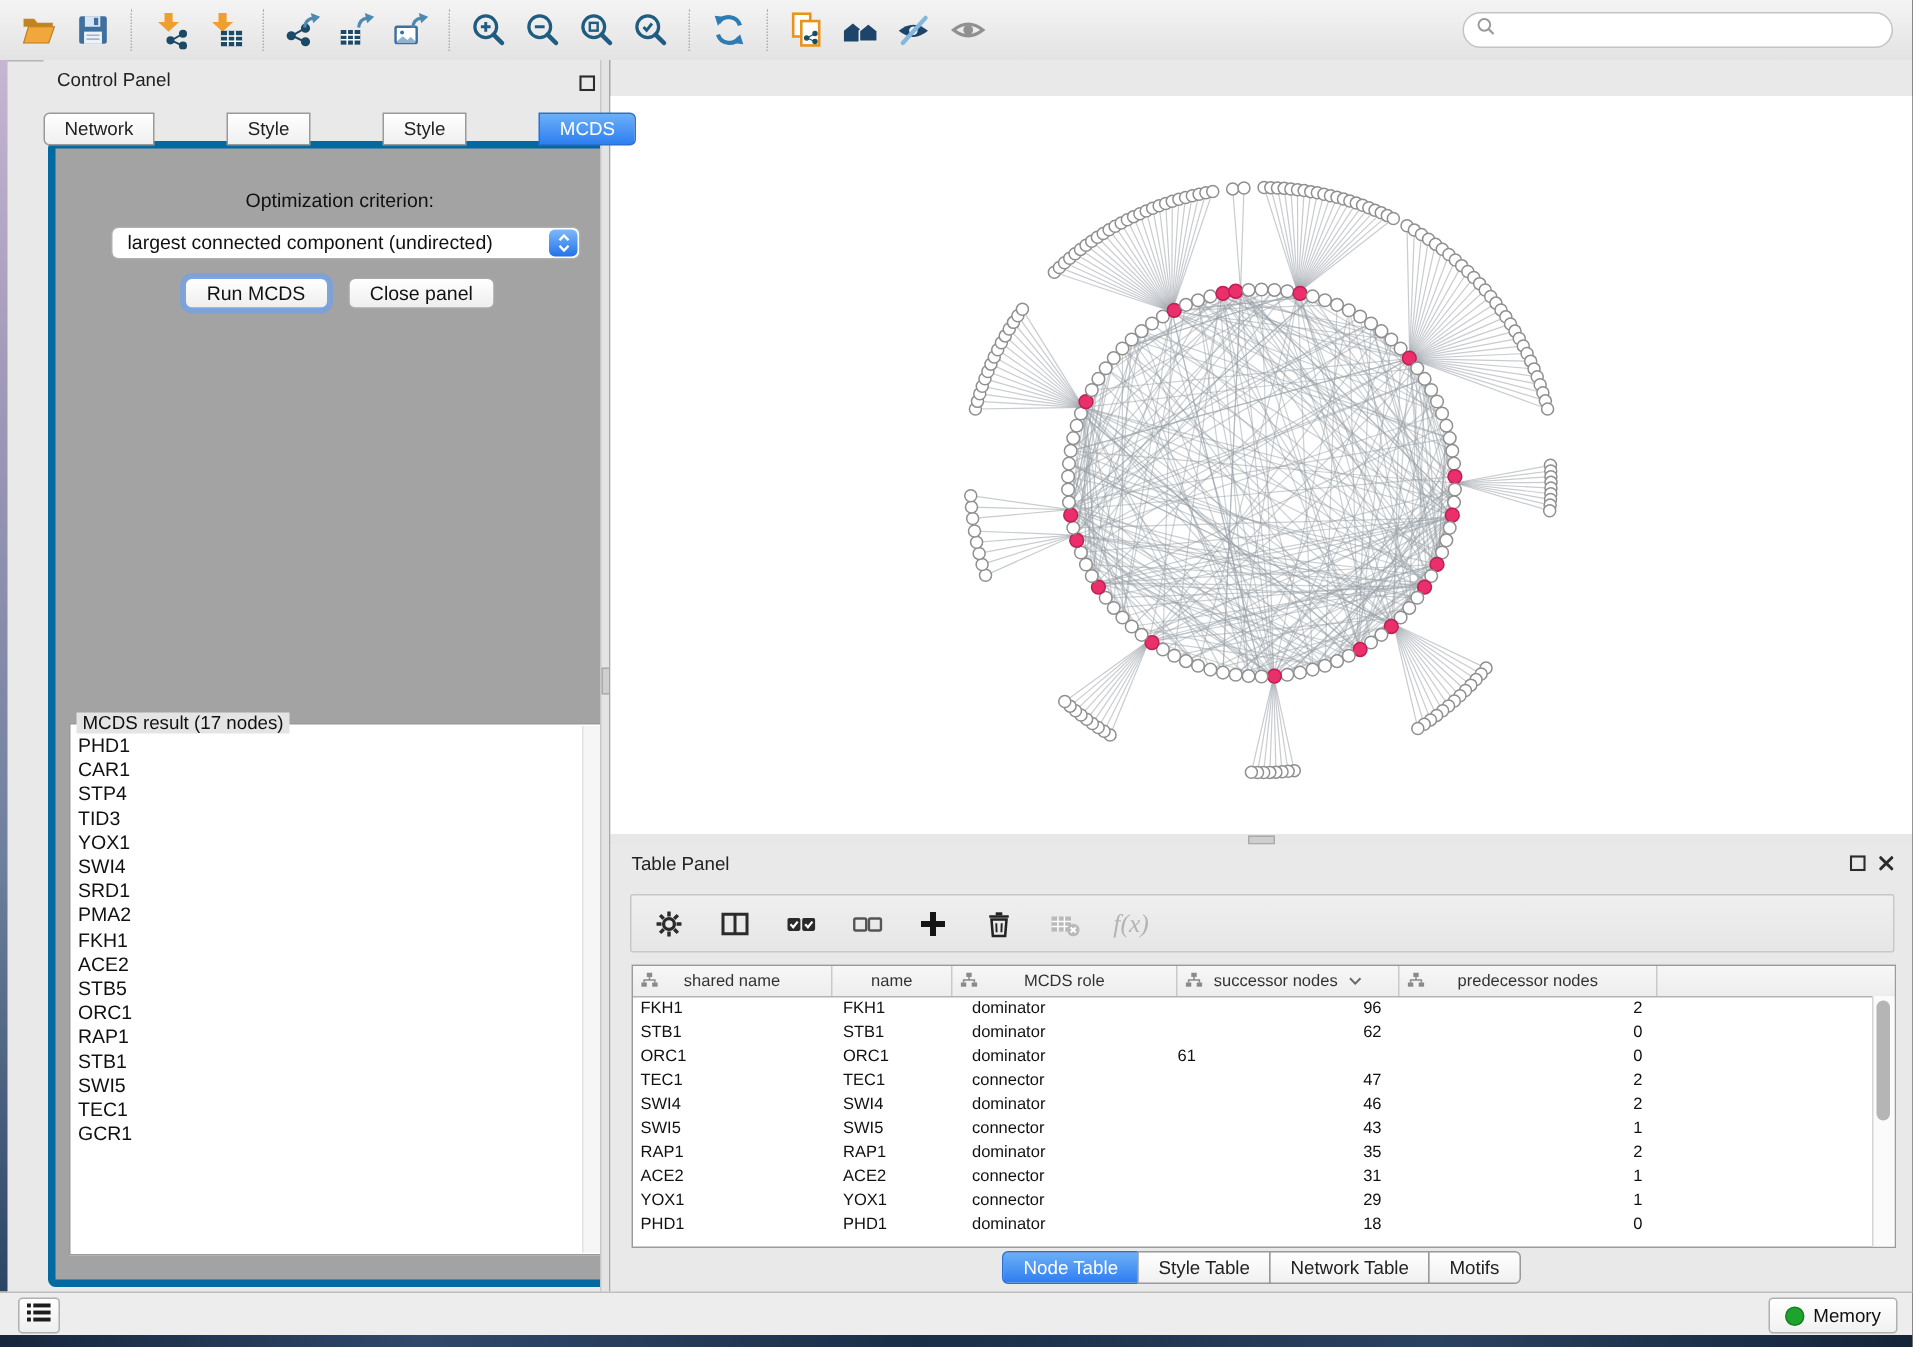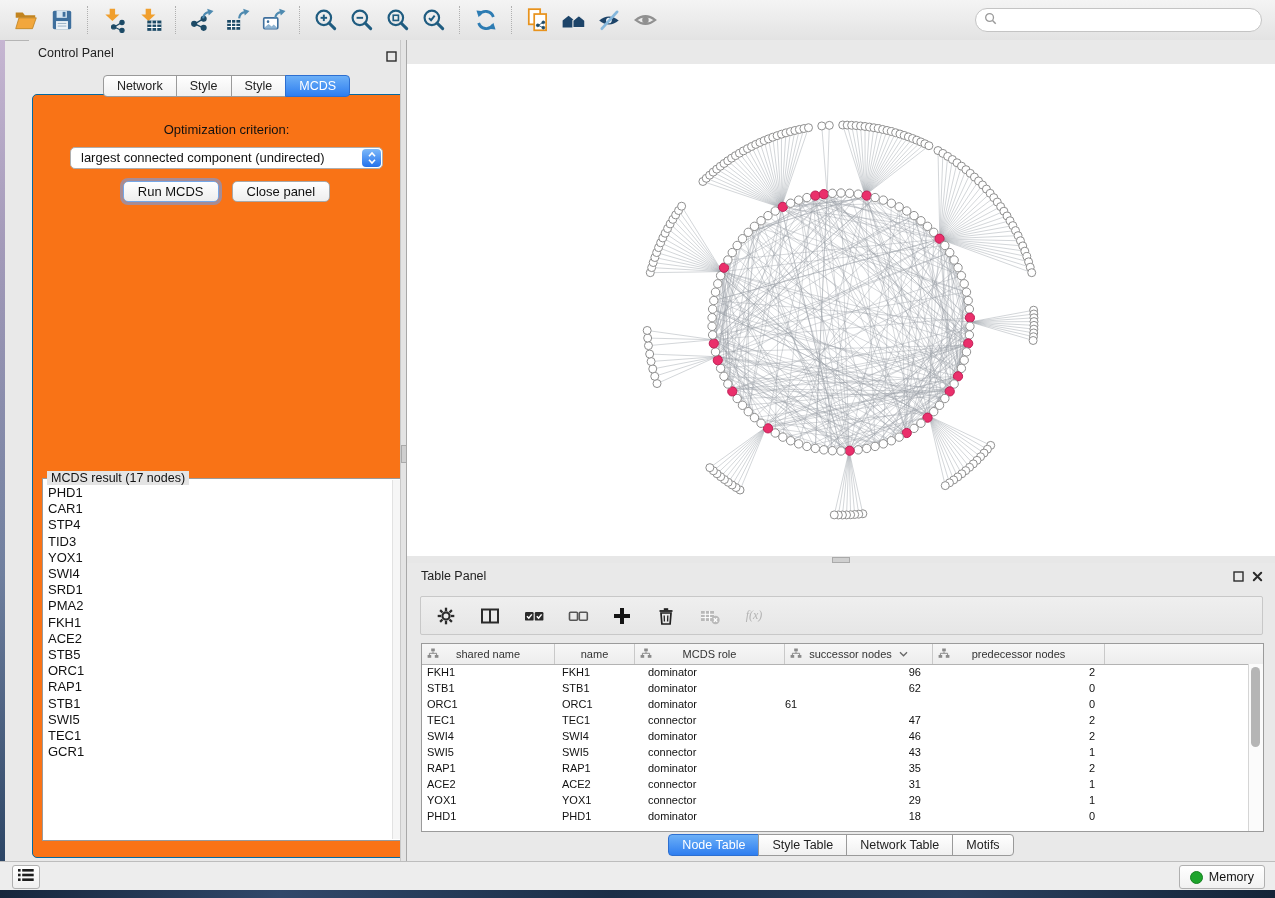--- a/index.html
+++ b/index.html
@@ -23,23 +23,23 @@
   
   #control-panel{top:40px;left:5px;width:395px;bottom:36px;background:#e9e9e9;margin-left:24px;}
   .panel-head{position:absolute;top:6px;left:9px;font-size:12.5px;color:#222;}
   .win-btns{position:absolute;top:8px;display:flex;gap:8px;align-items:center;}
   #cp-btns{right:8px;} #tp-btns{right:12px;top:5px;}
   .seg-tab{height:20px;line-height:20px;padding:0 13px;background:linear-gradient(#ffffff,#f0f0f0);
            border:1px solid #9a9a9a;margin-left:-1px;font-size:12.5px;color:#222;}
   .seg-tab:first-child{border-radius:4px 0 0 4px;margin-left:0;}
   .seg-tab:last-child{border-radius:0 4px 4px 0;}
   .seg-tab.active{background:linear-gradient(#6cb0f7,#2e7ef0);border-color:#2d6fd0;color:#fff;}
-  #cp-tabs{position:absolute;top:35px;left:0;right:0;display:flex;justify-content:center;z-index:2;}
-  #cp-pane{position:absolute;left:3px;right:3px;top:54px;bottom:4px;background:#f97316;
-           border:1px solid #0369a1;border-radius:5px;}
+  #cp-tabs{position:absolute;top:35px;left:0;right:0;display:flex;justify-content:space-between;z-index:2;}
+  #cp-pane{position:absolute;left:3px;right:3px;top:54px;bottom:4px;background:#a3a3a3;
+           border:5px solid #0369a1;border-radius:5px;}
   #crit-label{position:absolute;top:27px;width:100%;text-align:center;font-size:13px;color:#111;}
   #dropdown{position:absolute;top:52px;left:37px;width:313px;height:22px;background:#fff;
             border:1px solid #aeaeae;border-radius:5px;box-sizing:border-box;}
   #dropdown .dd-text{position:absolute;left:10px;top:0;line-height:20px;font-size:13px;color:#111;}
   #dropdown .dd-step{position:absolute;right:1px;top:1px;bottom:1px;width:19px;border-radius:4px;
             background:linear-gradient(#7db9f9,#2372ec);display:flex;align-items:center;justify-content:center;}
   #cp-buttons{position:absolute;top:86px;width:100%;display:flex;justify-content:center;gap:13px;align-items:center;}
   .aqua-btn{height:21px;padding:0 14px;background:linear-gradient(#ffffff,#eeeeee);border:1px solid #a8a8a8;
             border-radius:5px;font-size:13px;color:#111;line-height:19px;}
   .aqua-btn.focused{box-shadow:0 0 0 3px rgba(100,160,255,.55);border-color:#74a7e8;}
@@ -58,21 +58,21 @@
              border-top:1px solid #cfcfcf;border-bottom:1px solid #a9a9a9;}
   #net-title .title{position:absolute;width:100%;text-align:center;font-size:12.5px;color:#333;line-height:19px;}
   .tl{position:absolute;top:3px;width:13px;height:13px;border-radius:50%;}
   #net-canvas{position:absolute;top:24px;left:0;right:0;height:492px;background:#fff;}
   
   #table-panel{position:absolute;top:523px;left:0;right:0;bottom:0;background:#e9e9e9;}
   #tp-toolbar{position:absolute;top:33px;left:13px;right:12px;height:39px;background:linear-gradient(#efefef,#e6e6e6);
               border:1px solid #c8c8c8;border-radius:2px;display:flex;align-items:center;gap:14px;padding-left:10px;box-sizing:border-box;}
   .tp-btn{width:30px;height:30px;display:flex;align-items:center;justify-content:center;}
   .tp-btn svg{width:22px;height:22px;}
-  .fx{font-family:"Liberation Serif",serif;font-style:italic;font-size:12px;color:#b3b3b3;}
+  .fx{font-family:"Liberation Serif",serif;font-style:italic;font-size:17px;color:#b3b3b3;}
   #table-box{position:absolute;top:80px;left:14px;width:843px;height:189px;background:#fff;border:1px solid #9b9b9b;box-sizing:border-box;}
   #thead{display:flex;height:20px;background:linear-gradient(#f7f7f7,#ededed);border-bottom:1px solid #b3b3b3;}
   .th{position:relative;display:flex;align-items:center;justify-content:center;font-size:11px;color:#333;
       border-right:1px solid #c9c9c9;box-sizing:border-box;}
   .th .hicon{position:absolute;left:5px;top:4px;}
   .th .chev{margin-left:7px;display:flex;}
   #tbody{position:absolute;top:20px;left:0;right:14px;}
   .tr{display:flex;height:16px;align-items:center;}
   .td{font-size:11px;color:#111;box-sizing:border-box;white-space:nowrap;overflow:hidden;}
   #tscroll{position:absolute;top:20px;right:0;bottom:0;width:14px;background:#fbfbfb;border-left:1px solid #d5d5d5;}

